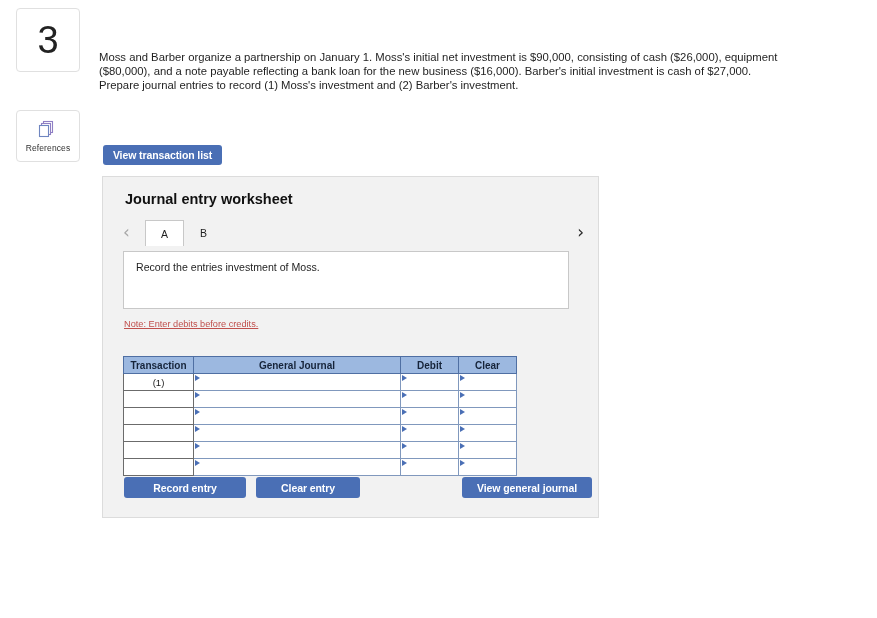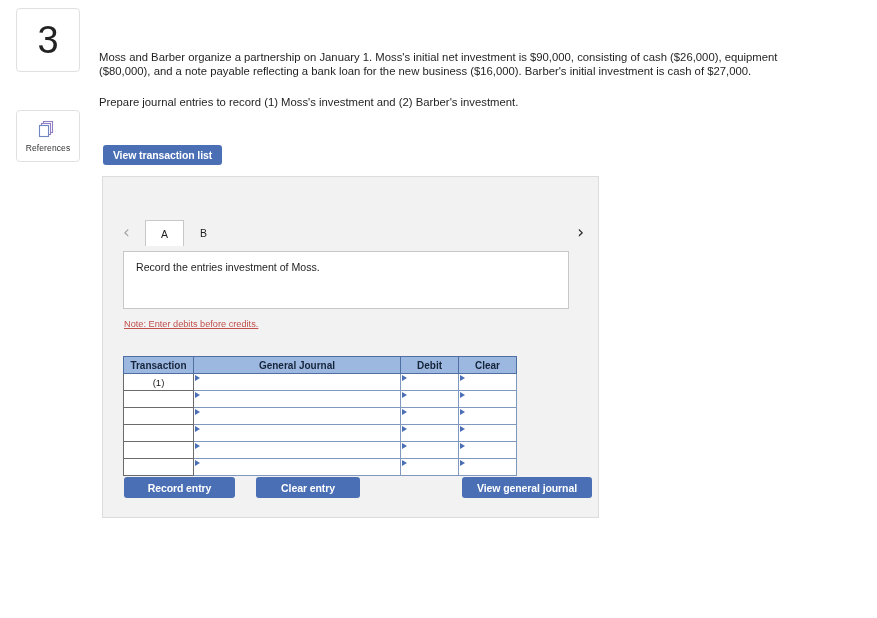--- a/index.html
+++ b/index.html
@@ -65,21 +65,20 @@
     top: 50px;
     width: 700px;
   }
   .qtext {
     font-size: 11.3px;
     line-height: 14.2px;
     color: #1f1f1f;
     max-width: 697px;
   }
   .qtext.second {
-    margin-top: 17px;
   }
 
   
   .btn {
     display: inline-flex;
     align-items: center;
     justify-content: center;
     background: #4a6fb5;
     color: #ffffff;
     border: none;
@@ -246,21 +245,21 @@
     border-left: 5px solid #4a6fb5;
     border-top: 3px solid transparent;
     border-bottom: 3px solid transparent;
   }
 
   
   .btn-record {
     position: absolute;
     left: 124px;
     top: 477px;
-    width: 111px;
+    width: 122px;
     height: 21px;
   }
   .btn-clear {
     position: absolute;
     left: 256px;
     top: 477px;
     width: 104px;
     height: 21px;
   }
   .btn-viewgj {
@@ -295,20 +294,21 @@
 
 <div class="qbody">
   <div class="qtext">Moss and Barber organize a partnership on January 1. Moss's initial net investment is $90,000, consisting of cash ($26,000), equipment ($80,000), and a note payable reflecting a bank loan for the new business ($16,000). Barber's initial investment is cash of $27,000.</div>
   <div class="qtext second">Prepare journal entries to record (1) Moss's investment and (2) Barber's investment.</div>
 </div>
 
 <button class="btn btn-transaction">View transaction list</button>
 
 <div class="panel">
 
+  <div class="panel-title">Journal entry worksheet</div>
 
   <div class="tabrow">
     <span class="chev chev-left">‹</span>
     <div class="tabs">
       <div class="tab active">
         <span>A</span>
       </div>
       <div class="tab">
         <span>B</span>
       </div>

